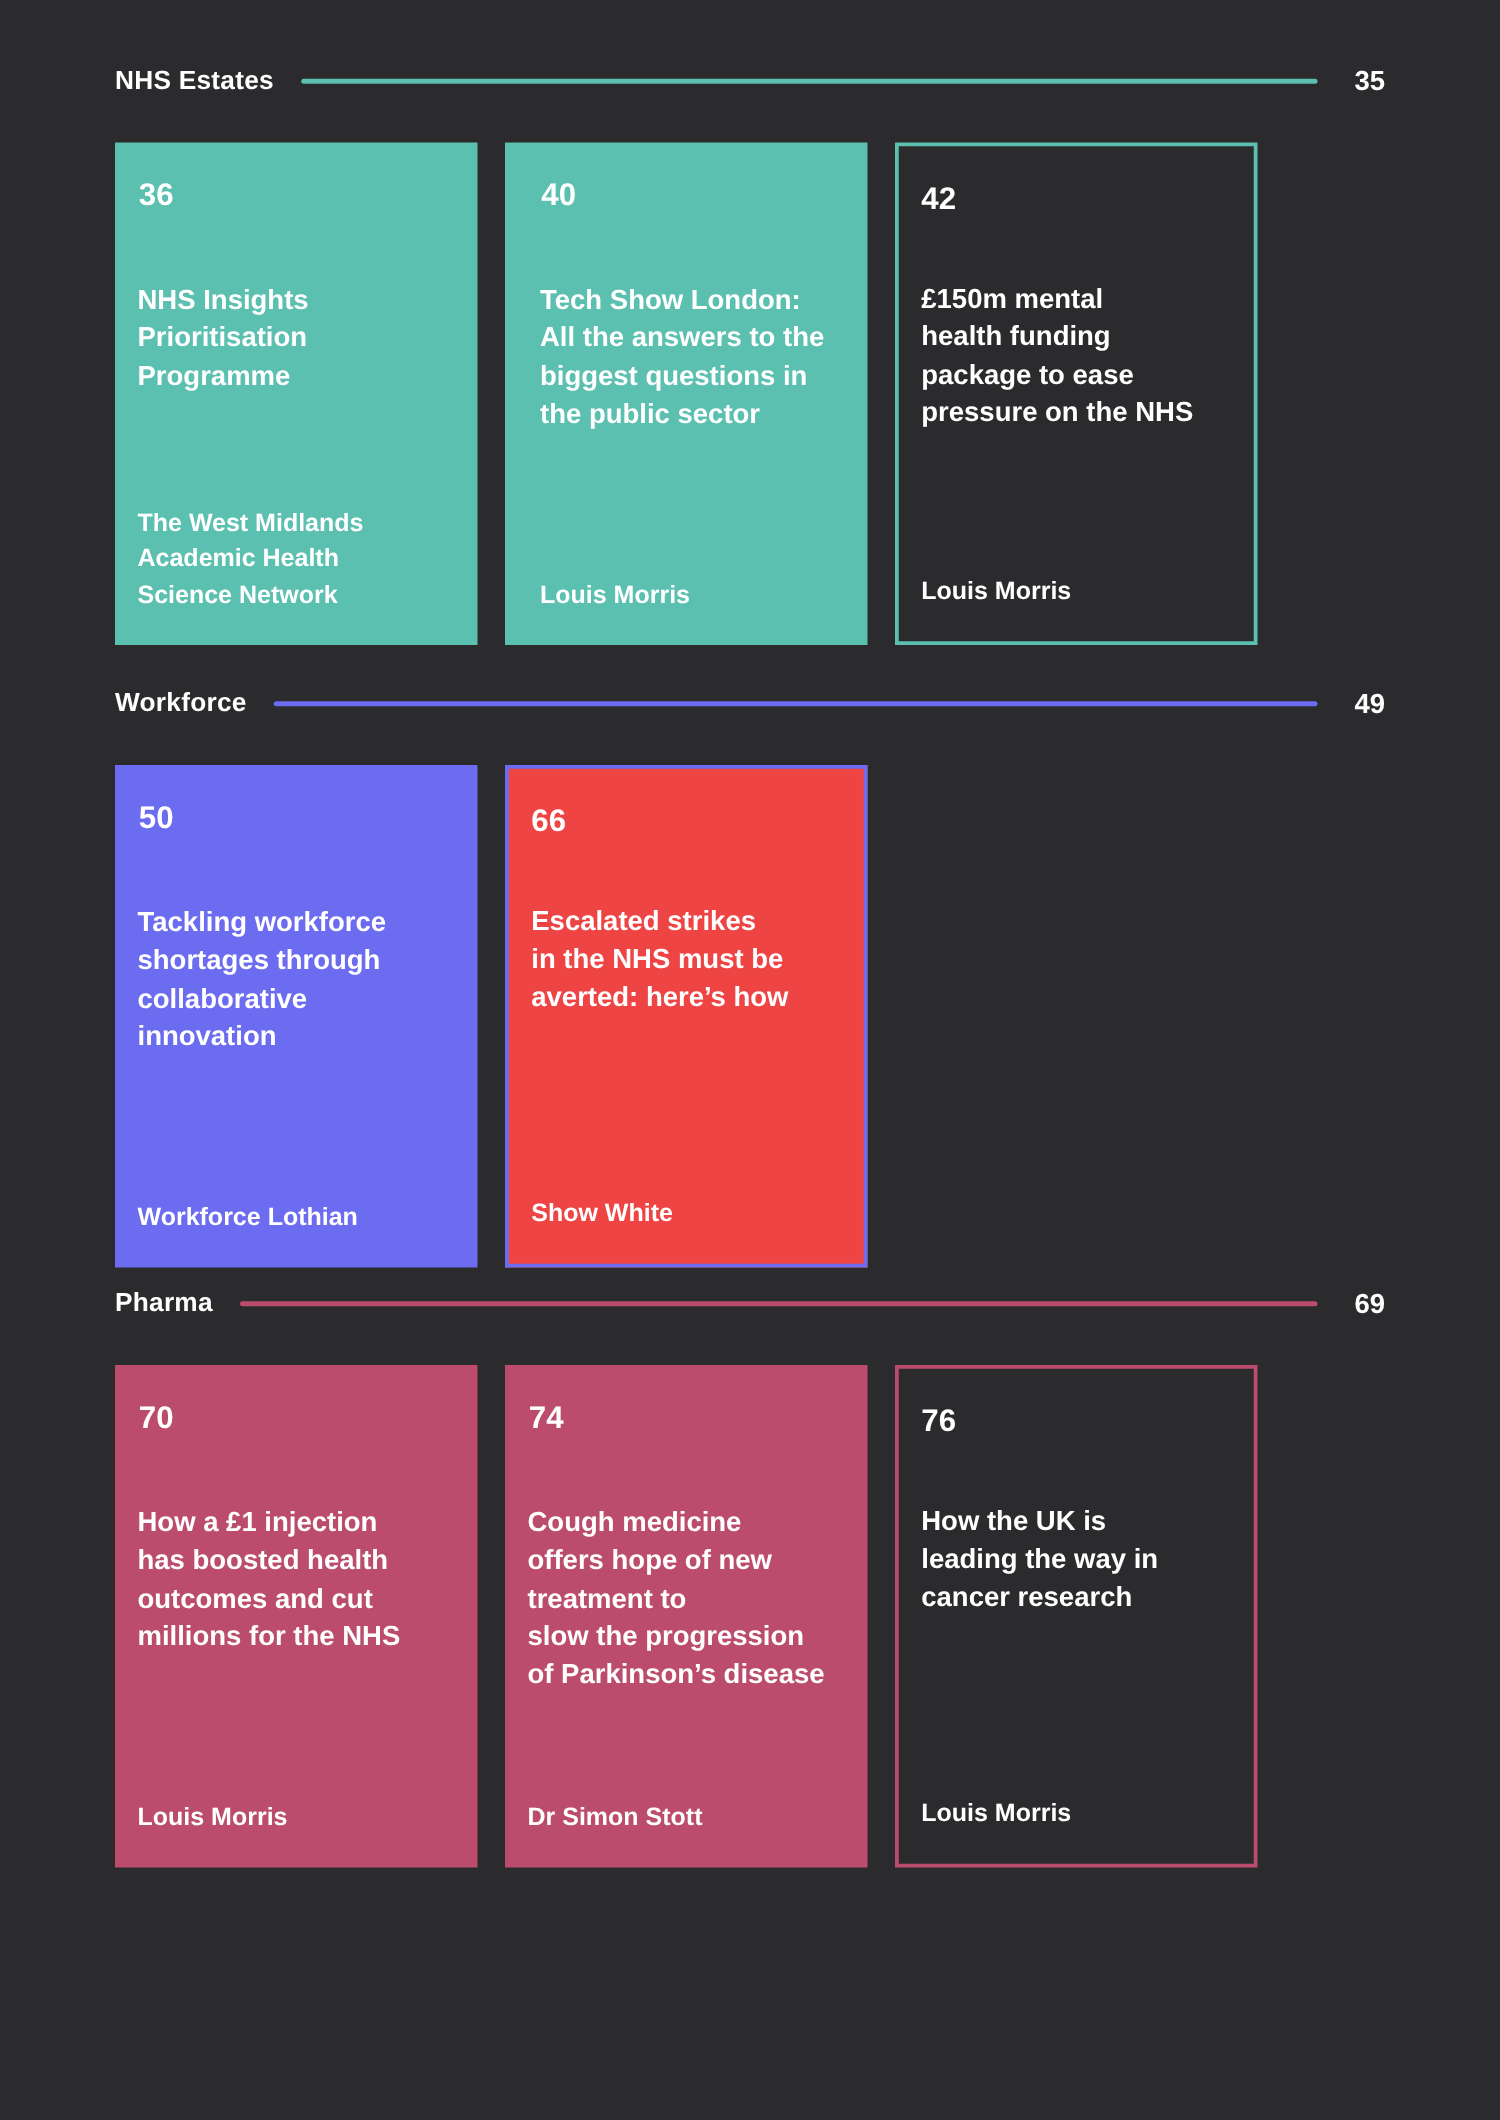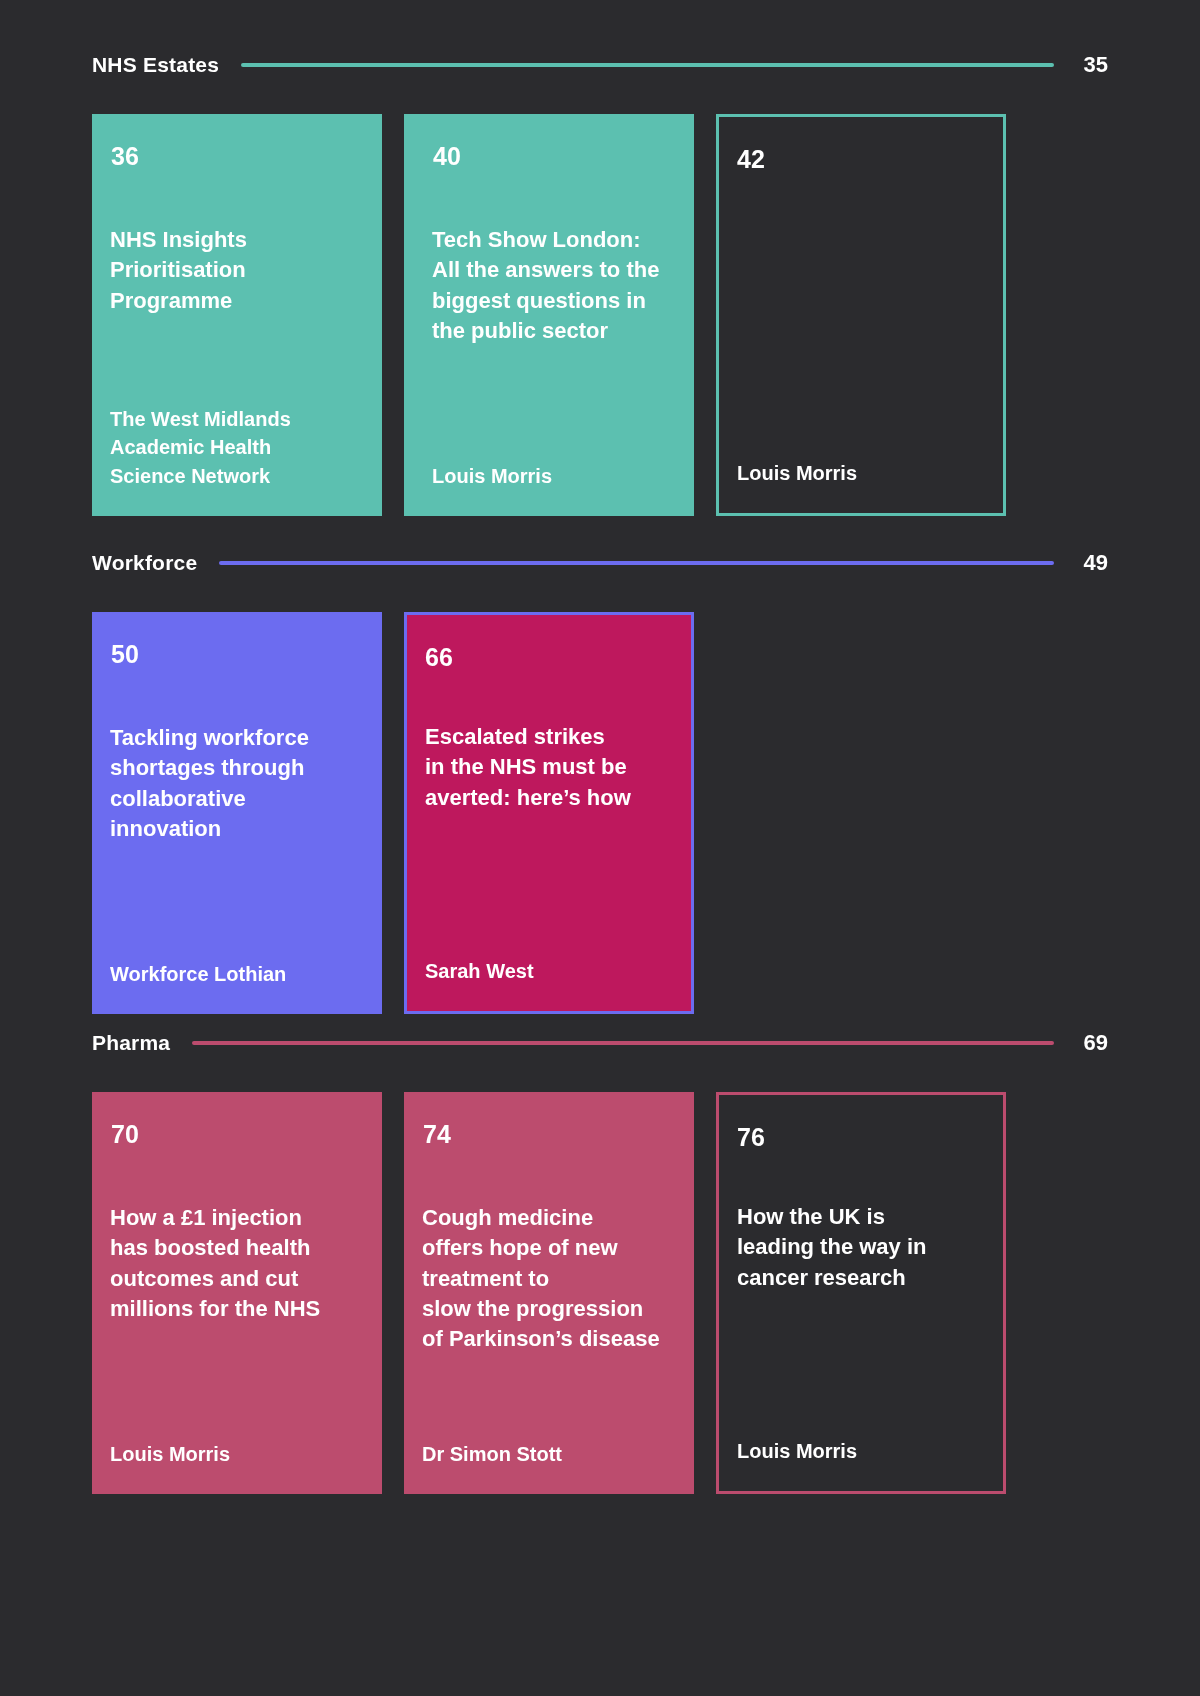--- a/index.html
+++ b/index.html
@@ -149,20 +149,24 @@
         <div class="card-title">Tech Show London:
 All the answers to the
 biggest questions in
 the public sector</div>
         <div class="card-spacer"></div>
         <div class="card-author">Louis Morris</div>
       </div>
 
       <div class="card outline" style="border-color: rgb(92, 192, 176); background: rgb(43, 43, 46);">
         <div class="card-number">42</div>
+        <div class="card-title">£150m mental
+health funding
+package to ease
+pressure on the NHS</div>
         <div class="card-spacer"></div>
         <div class="card-author">Louis Morris</div>
       </div>
 
     </div>
   </div>
 
   <div class="section sec-workforce">
     <div class="section-header">
       <div class="section-title">Workforce</div>
@@ -175,27 +179,27 @@
         <div class="card-number">50</div>
         <div class="card-title">Tackling workforce
 shortages through
 collaborative
 innovation</div>
         <div class="card-spacer"></div>
         <div class="card-author">Workforce Lothian</div>
       </div>
 
 
-      <div class="card outline" style="border-color: rgb(108, 108, 240); background: #be185d;">
+      <div class="card outline" style="border-color: rgb(108, 108, 240); background: #ef4444;">
         <div class="card-number">66</div>
         <div class="card-title">Escalated strikes
 in the NHS must be
 averted: here’s how</div>
         <div class="card-spacer"></div>
-        <div class="card-author">Sarah West</div>
+        <div class="card-author">Show White</div>
       </div>
 
     </div>
   </div>
 
   <div class="section sec-pharma">
     <div class="section-header">
       <div class="section-title">Pharma</div>
       <div class="section-rule" style="background: rgb(188, 76, 110);"></div>
       <div class="section-number">69</div>

